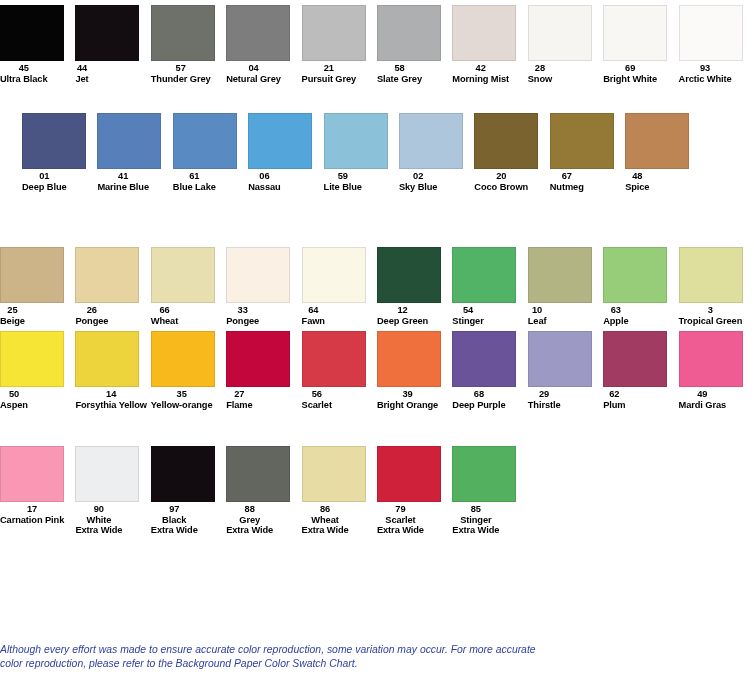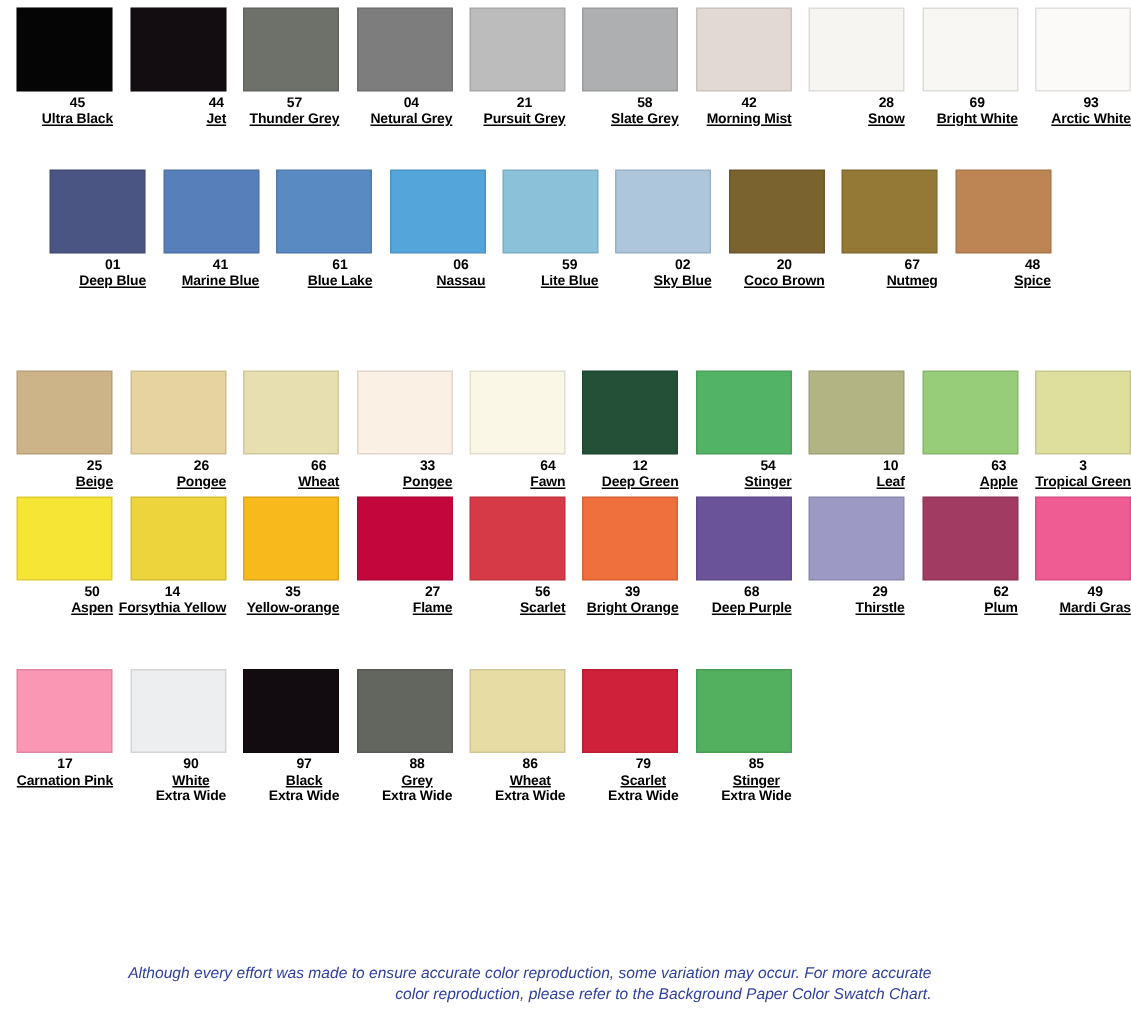--- a/index.html
+++ b/index.html
@@ -28,21 +28,21 @@
     position: absolute;
     left: 0;
     width: 754px;
     display: flex;
   }
 
   .swatch-cell {
     width: 75.4px;
     display: flex;
     flex-direction: column;
-    align-items: flex-end;
+    align-items: flex-start;
   }
 
   .swatch-chip {
     width: 64px;
     height: 56px;
     box-sizing: border-box;
     border: 1px solid rgba(0,0,0,0.10);
   }
 
   .swatch-label {
@@ -53,38 +53,36 @@
     font-size: 9.3px;
     font-weight: bold;
     letter-spacing: -0.1px;
     white-space: nowrap;
   }
   .swatch-code {
     display: block;
   }
   .swatch-name {
     display: block;
-    text-decoration: underline;
   }
   .swatch-name-2 {
     display: block;
   }
 
   .footer-note {
     position: absolute;
     left: 0;
     top: 643px;
     width: 604px;
-    text-align: right;
+    text-align: left;
     color: #2e3f9e;
     font-size: 10.4px;
     font-style: italic;
     line-height: 14px;
     font-family: "Liberation Sans", sans-serif;
-    padding-left: 17px;
   }
   .footer-line {
     display: block;
   }
 </style>
 </head>
 <body>
 
 <div id="chart">
     <div class="swatch-row" style="top: 5px;">

